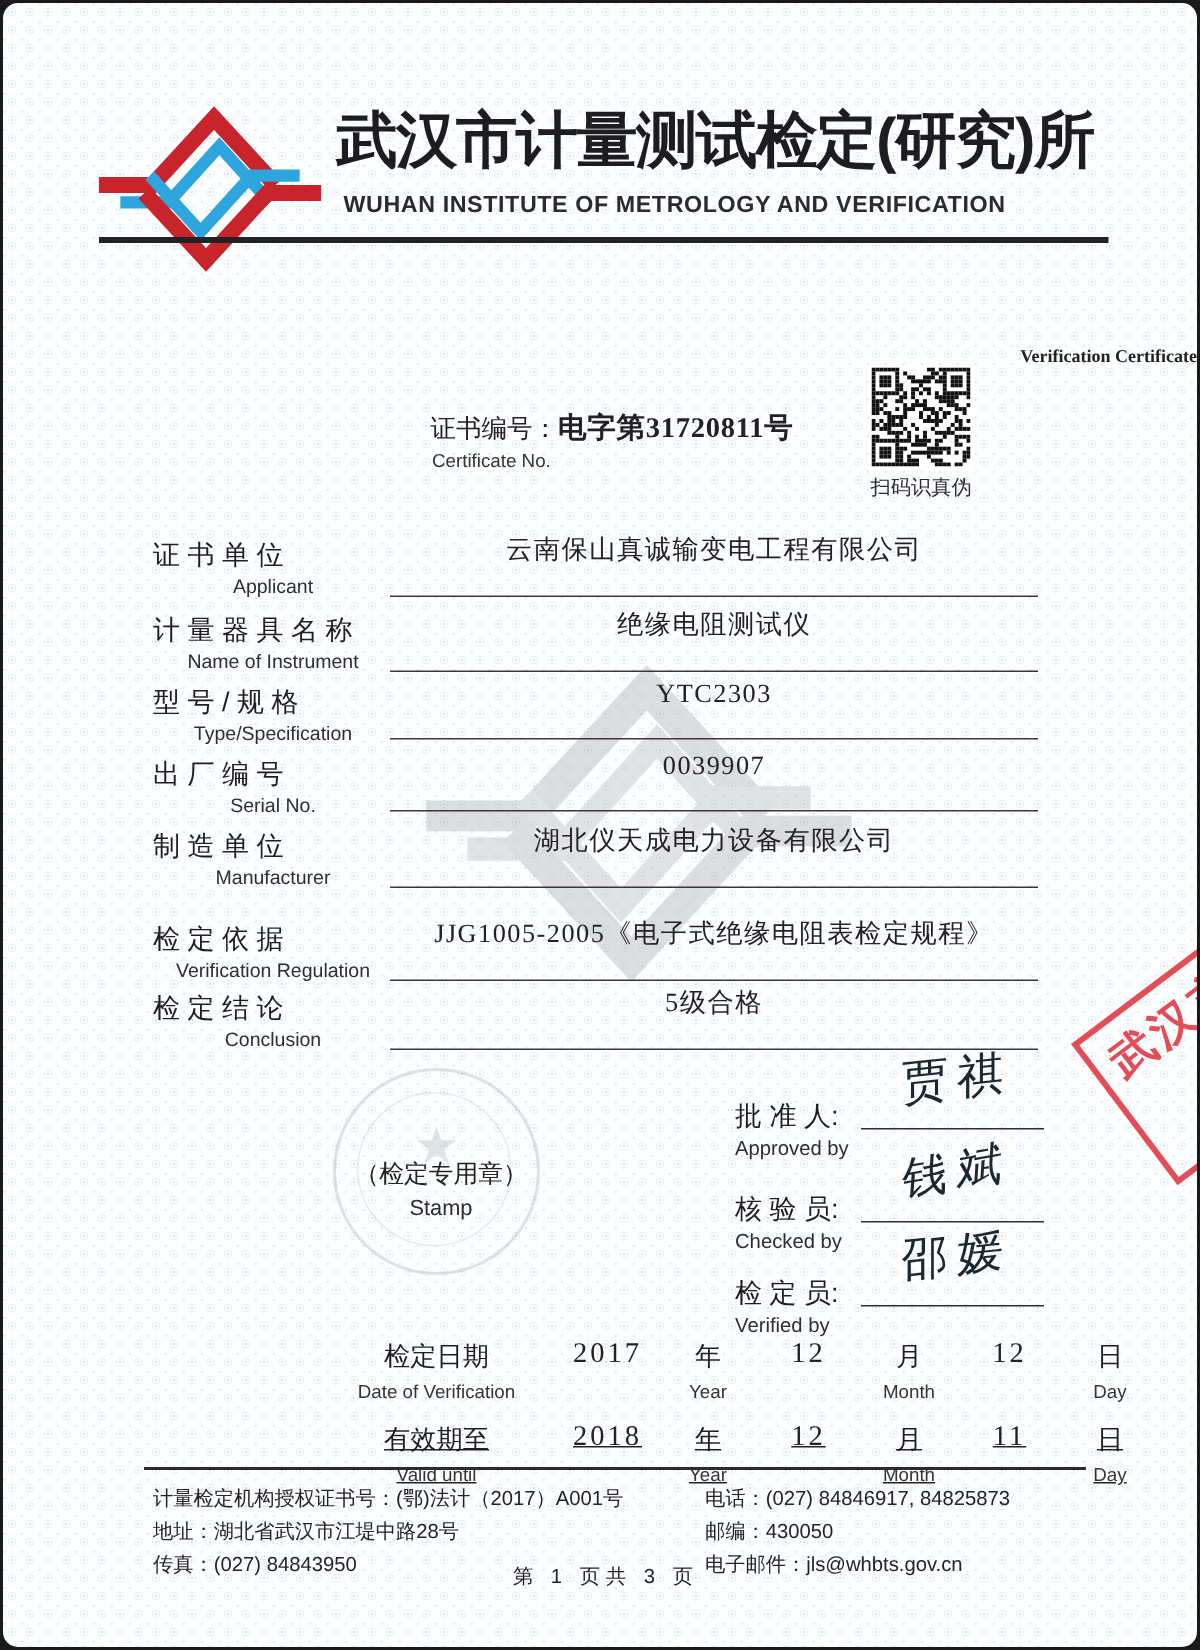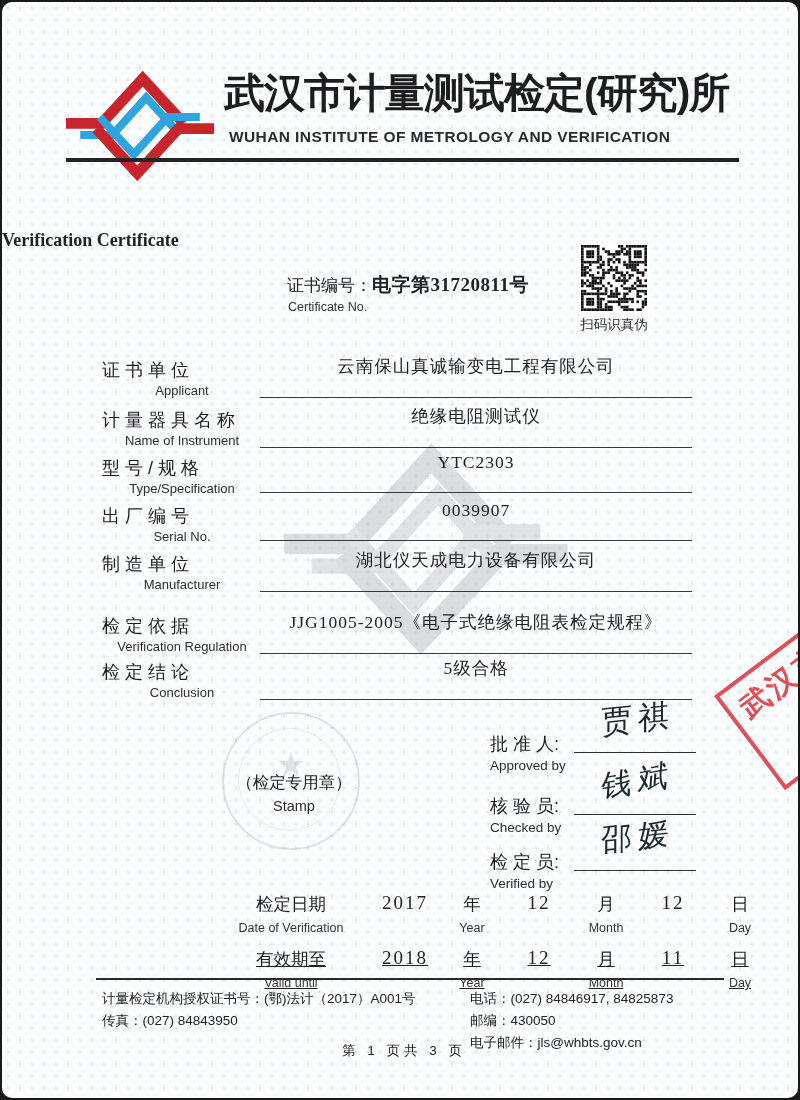--- a/index.html
+++ b/index.html
@@ -16,21 +16,21 @@
     color:#222226;
   }
   .abs{position:absolute;}
   .serif{font-family:"Liberation Serif","DejaVu Serif",serif;}
   
   .org-cn{left:222px; top:64px; font-size:41px; font-weight:800; letter-spacing:-1px; white-space:nowrap; color:#1d1d20;}
   .org-en{left:227px; top:126px; font-size:15.5px; font-weight:700; letter-spacing:.4px; color:#2b2b2e; white-space:nowrap;}
   .rule-top{left:64px; top:156px; width:673px; height:4px; background:#232327;}
   
   .cert-title{left:0; top:178px; width:100%; text-align:center; font-size:36px; font-weight:800; letter-spacing:16px; text-indent:16px; color:#1b1b1e;}
-  .cert-title-en{left:0; top:228px; width:100%; text-align:left; font-size:18px; font-weight:700; color:#222;}
+  .cert-title-en{left:0; top:228px; width:100%; text-align:right; font-size:12px; font-weight:700; color:#222;}
   
   .certno{left:285px; top:270px; white-space:nowrap;}
   .certno .lab{font-size:17px;}
   .certno .val{font-size:19px; font-weight:600; letter-spacing:.5px;}
   .certno-en{left:286px; top:298px; font-size:12.5px; color:#333;}
   .qr-wrap{left:578px; top:242px; width:68px; height:68px; background:#fff; padding:1px;}
   .qr-cap{left:566px; top:314px; width:92px; text-align:center; font-size:13.5px; color:#2c2c30;}
   
   .watermark{left:276px; top:436px; width:296px; height:222px; opacity:.5;}
   
@@ -549,20 +549,21 @@
     <div class="dcell w-unit">
       <div class="cn">日</div>
       <div class="en">Day</div>
     </div>
   </div>
 
   <div class="abs rule-bottom"></div>
 
   <div class="abs foot foot-left">
     <div>计量检定机构授权证书号：(鄂)法计（2017）A001号</div>
+    <div>地址：湖北省武汉市江堤中路28号</div>
     <div>传真：(027) 84843950</div>
   </div>
   <div class="abs foot foot-right">
     <div>电话：(027) 84846917, 84825873</div>
     <div>邮编：430050</div>
     <div>电子邮件：jls@whbts.gov.cn</div>
   </div>
   <div class="abs pageno">第 1 页共 3 页</div>
 
 </div>

